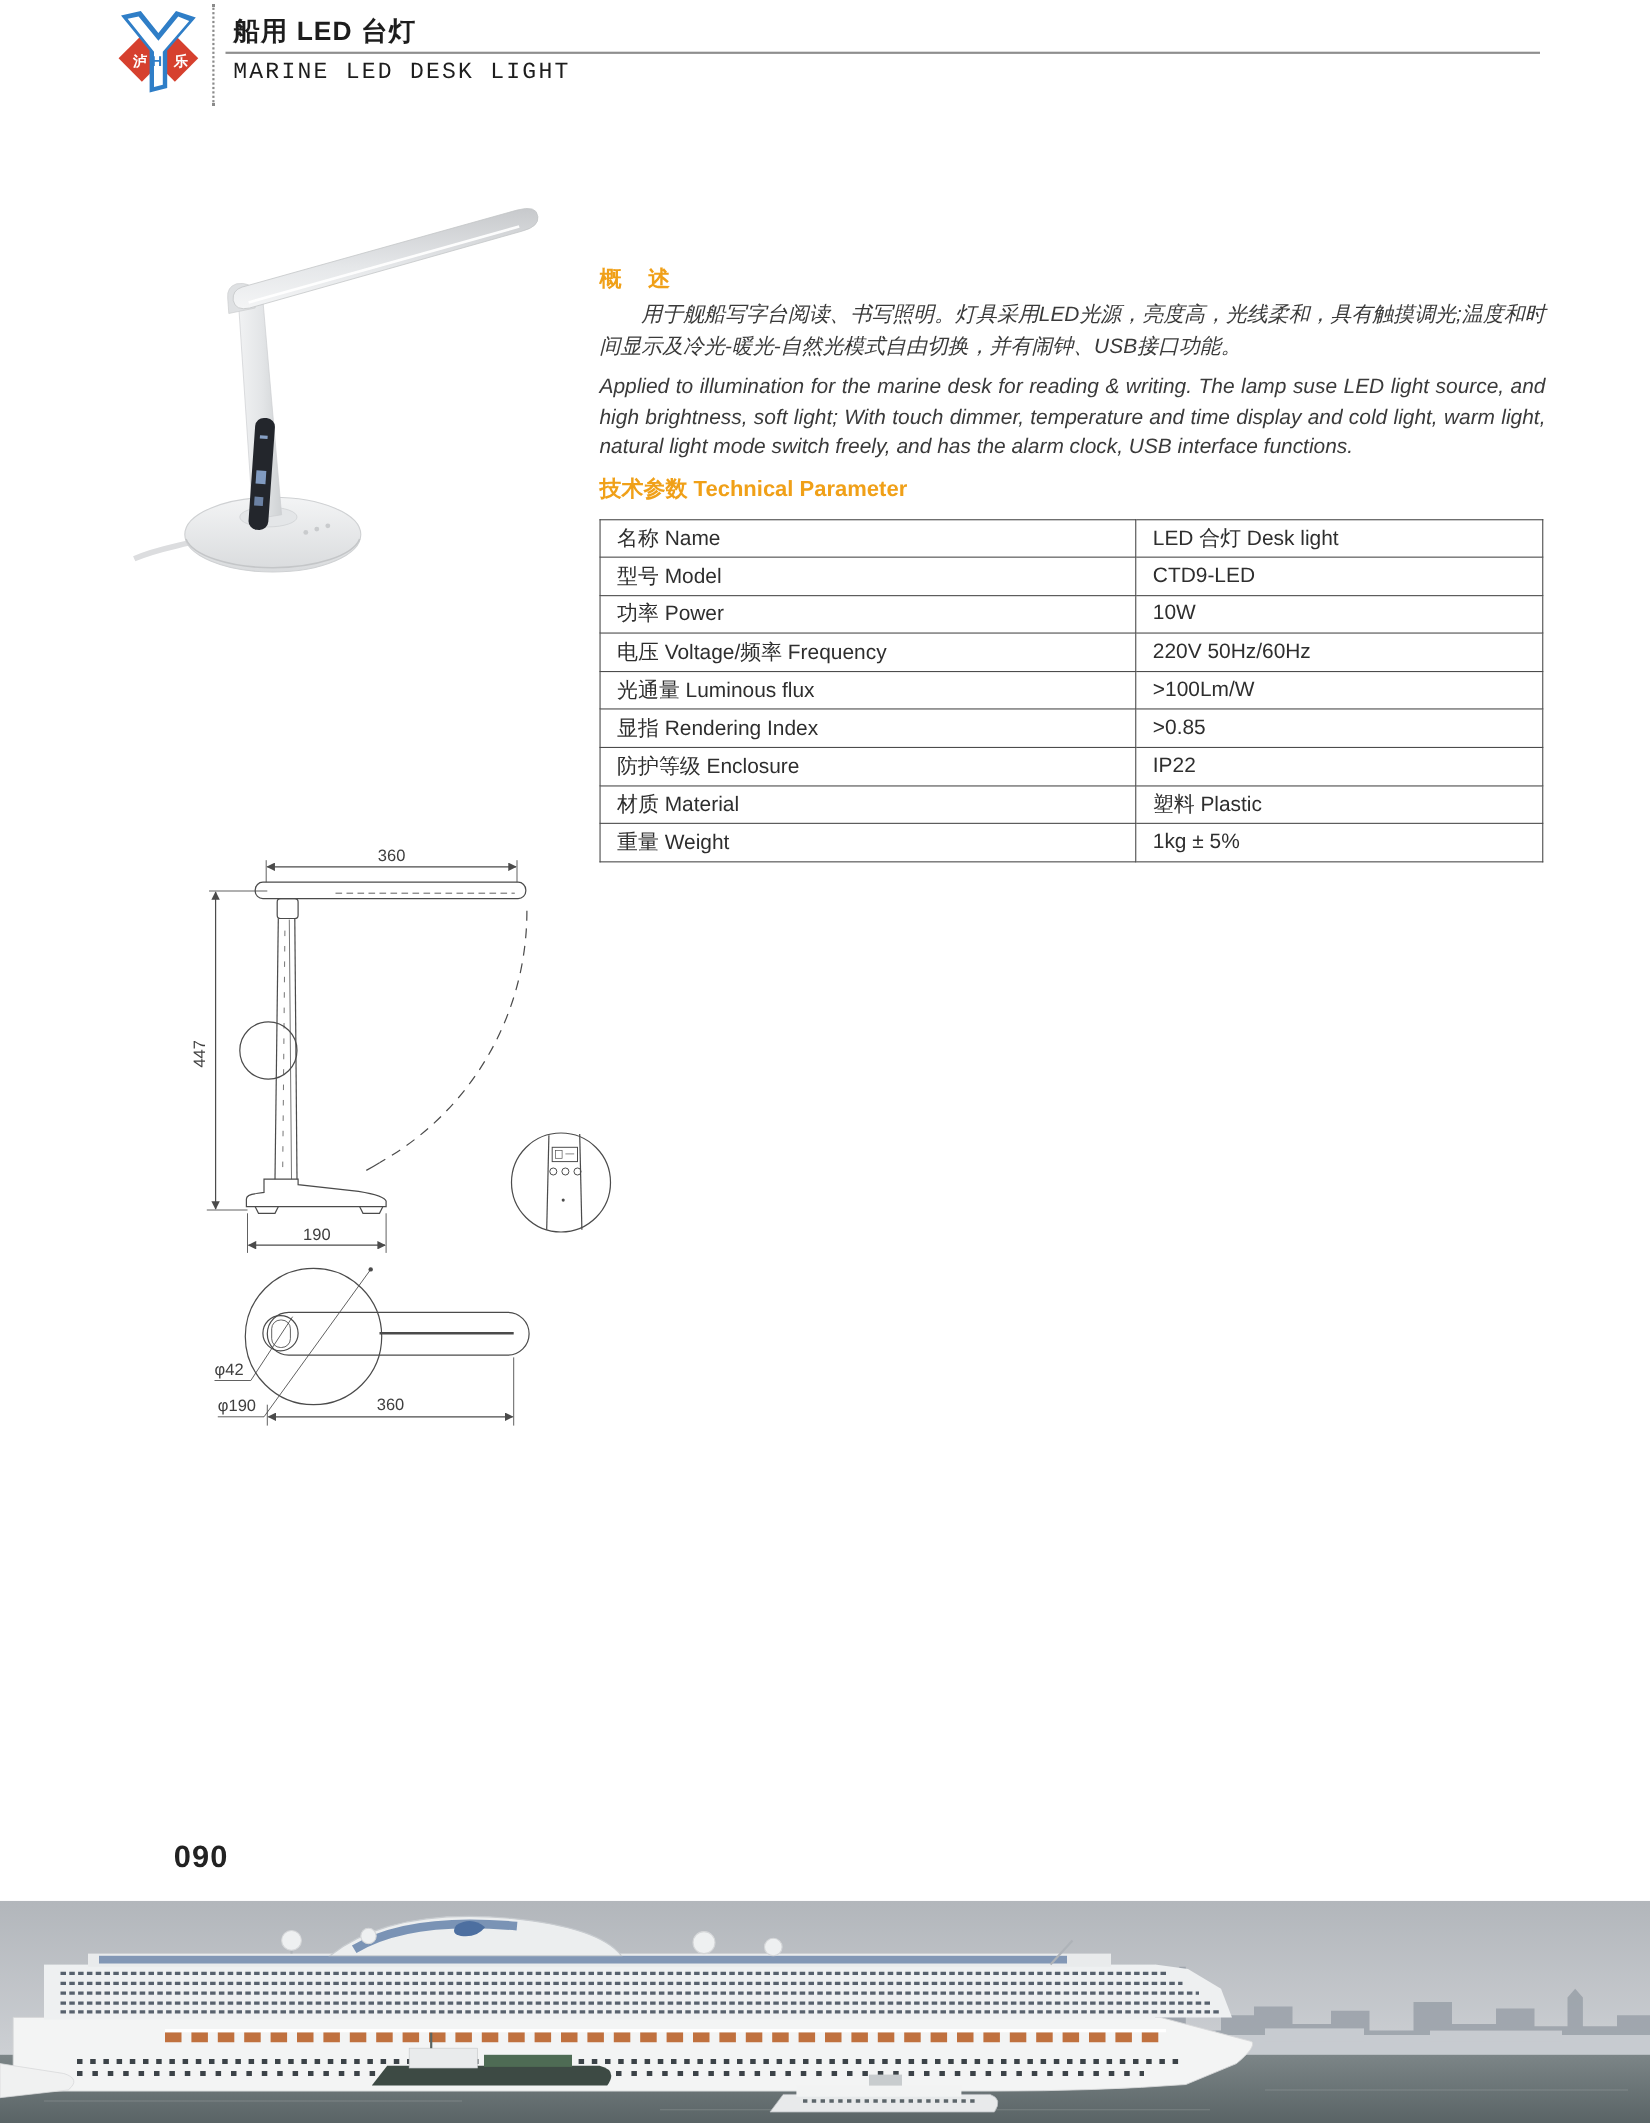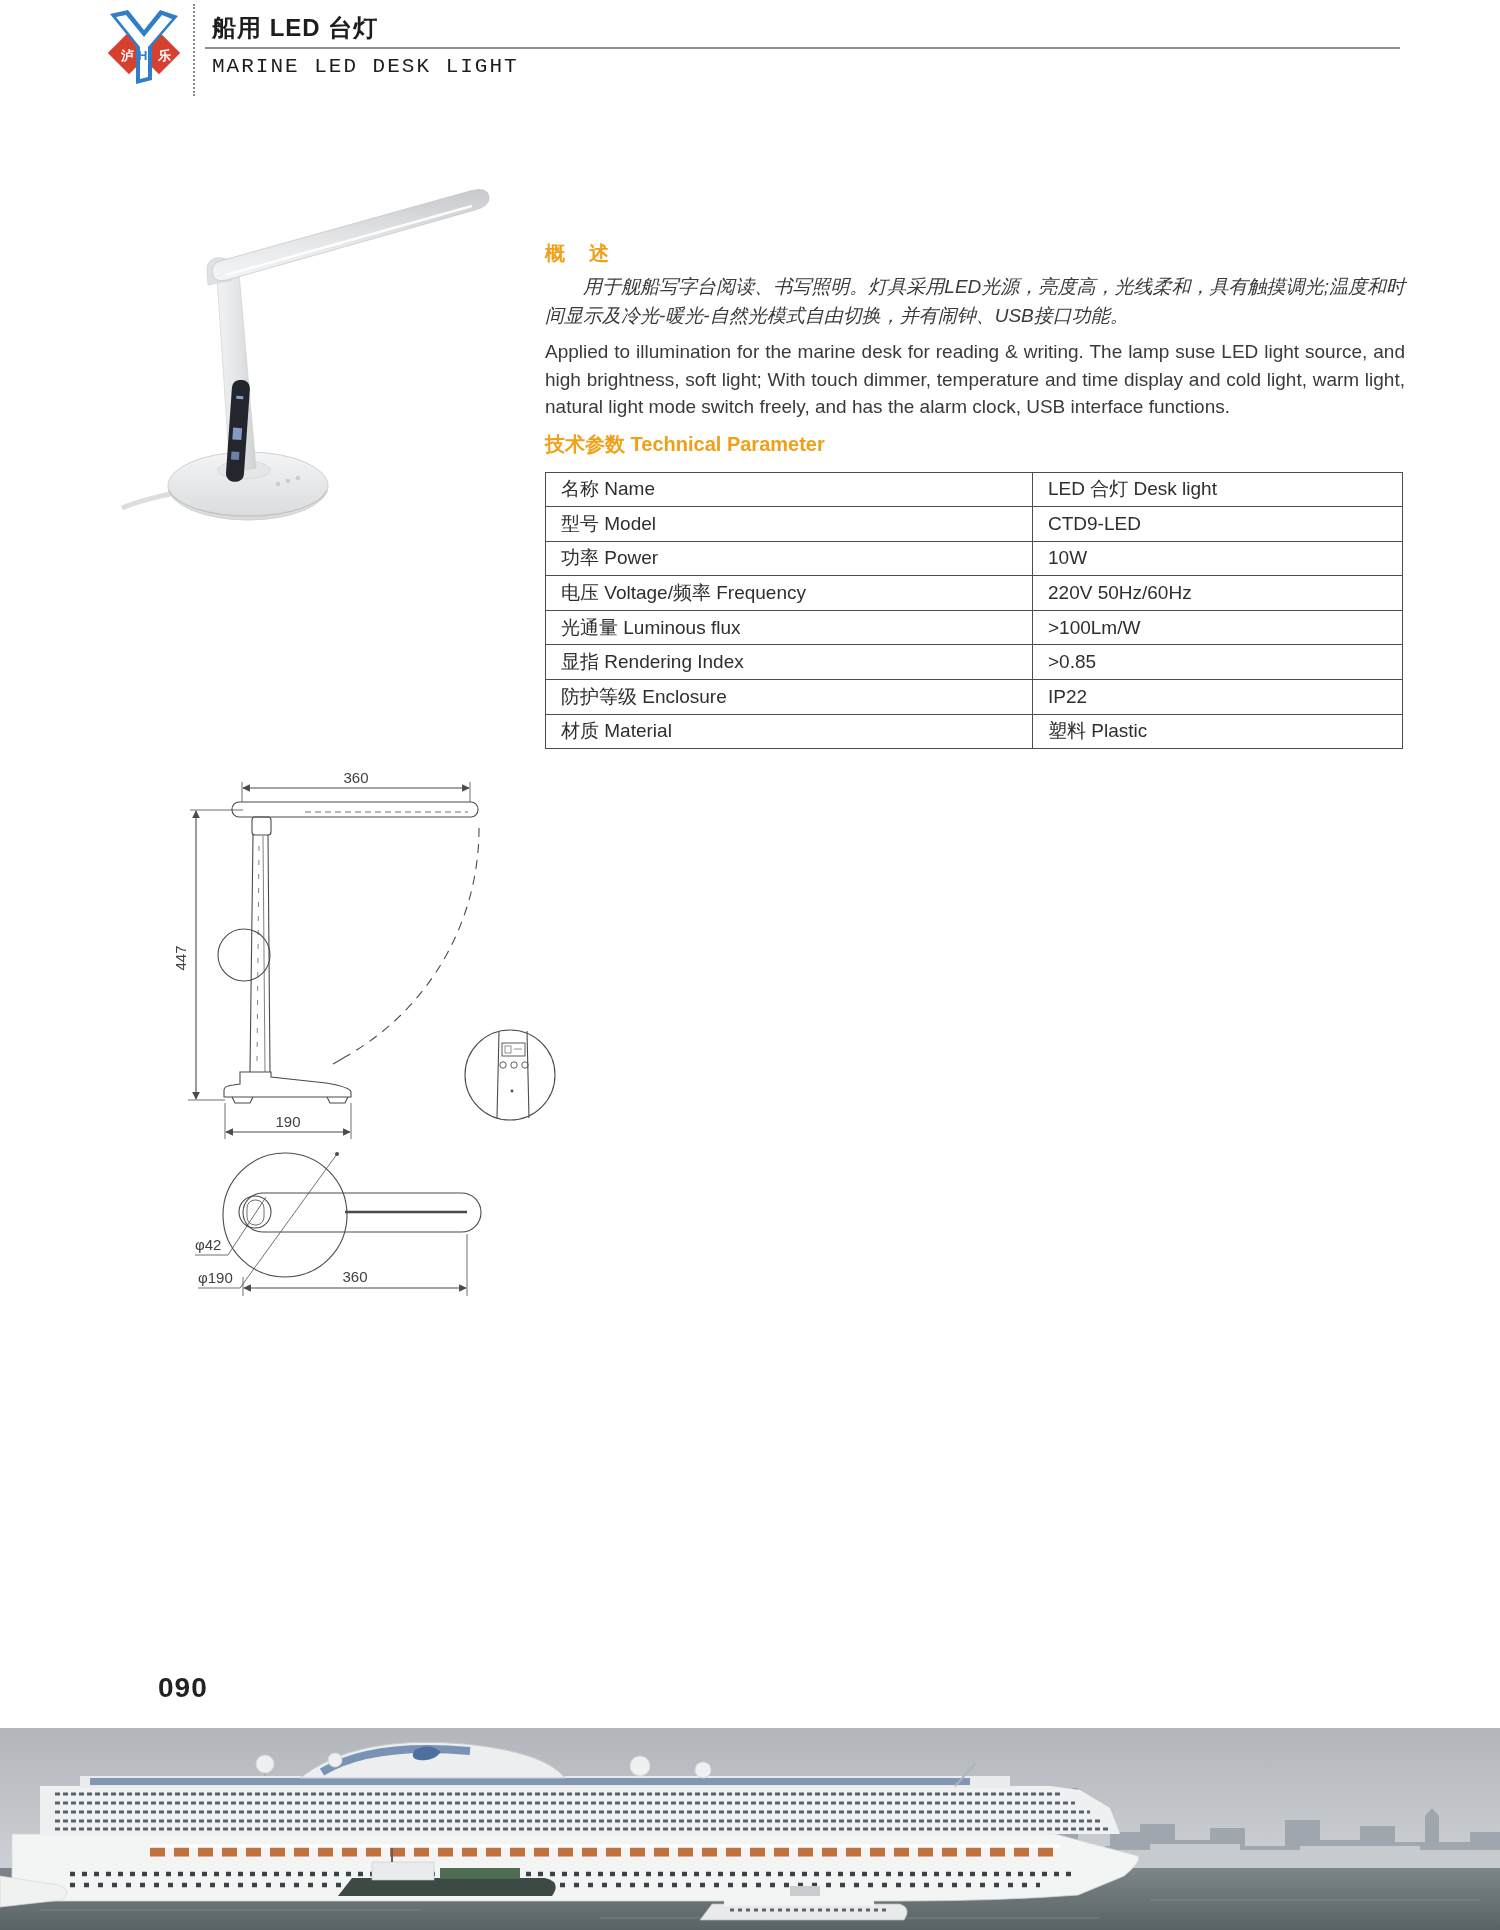--- a/index.html
+++ b/index.html
@@ -12,21 +12,21 @@
   .hdr-divider{position:absolute;left:193px;top:4px;height:92px;width:0;border-left:2px dotted #8a8a8a;}
   .hdr-title-cn{position:absolute;left:212px;top:12px;font-size:24px;font-weight:bold;color:#1d1d1d;letter-spacing:1px;}
   .hdr-rule{position:absolute;left:205px;top:47px;width:1195px;height:0;border-top:2px solid #8f8f8f;}
   .hdr-title-en{position:absolute;left:212px;top:55px;font-size:21px;font-family:"Liberation Mono","DejaVu Sans Mono",monospace;color:#1d1d1d;letter-spacing:2px;text-align:right;}
   
   .right-col{position:absolute;left:545px;top:240px;width:860px;}
   .sec-head{font-weight:bold;font-size:20px;color:#F0A018;margin:0;}
   .sec-head.cn{letter-spacing:2px;}
   .para{font-size:19px;line-height:28.5px;color:#3a3a3a;text-align:justify;margin:0;}
   .para.cn{text-indent:2em;margin-top:6px;margin-bottom:8px;font-style:italic;}
-  .para.en{margin-top:4px;margin-bottom:10px;line-height:27.5px;}
+  .para.en{margin-top:4px;margin-bottom:10px;line-height:27.5px;font-style:italic;}
   .tp-head{margin-top:6px;margin-bottom:14px;}
   table.params{border-collapse:collapse;width:858px;table-layout:fixed;}
   table.params td{
     border:1px solid #4c4c4c;height:33.6px;font-size:19px;color:#2e2e2e;
     padding:0 15px 0 15px;vertical-align:middle;white-space:nowrap;overflow:hidden;
   }
   table.params td.lab{width:456px;}
   
   .photo-svg{position:absolute;left:120px;top:140px;}
   .drawing-svg{position:absolute;left:140px;top:750px;}
@@ -226,20 +226,24 @@
           <td>&gt;0.85</td>
         </tr>
       <tr>
           <td class="lab">防护等级 Enclosure</td>
           <td>IP22</td>
         </tr>
       <tr>
           <td class="lab">材质 Material</td>
           <td>塑料 Plastic</td>
         </tr>
+      <tr>
+          <td class="lab">重量 Weight</td>
+          <td>1kg ± 5%</td>
+        </tr>
     </tbody>
   </table>
 </div>
 
 <div class="page-number">090</div>
 
 <svg class="footer-photo" viewBox="0 0 1500 202" preserveAspectRatio="none">
   <defs>
     <linearGradient id="skyG" x1="0" y1="0" x2="0" y2="1">
       <stop offset="0" stop-color="#b2b6bb"></stop>

